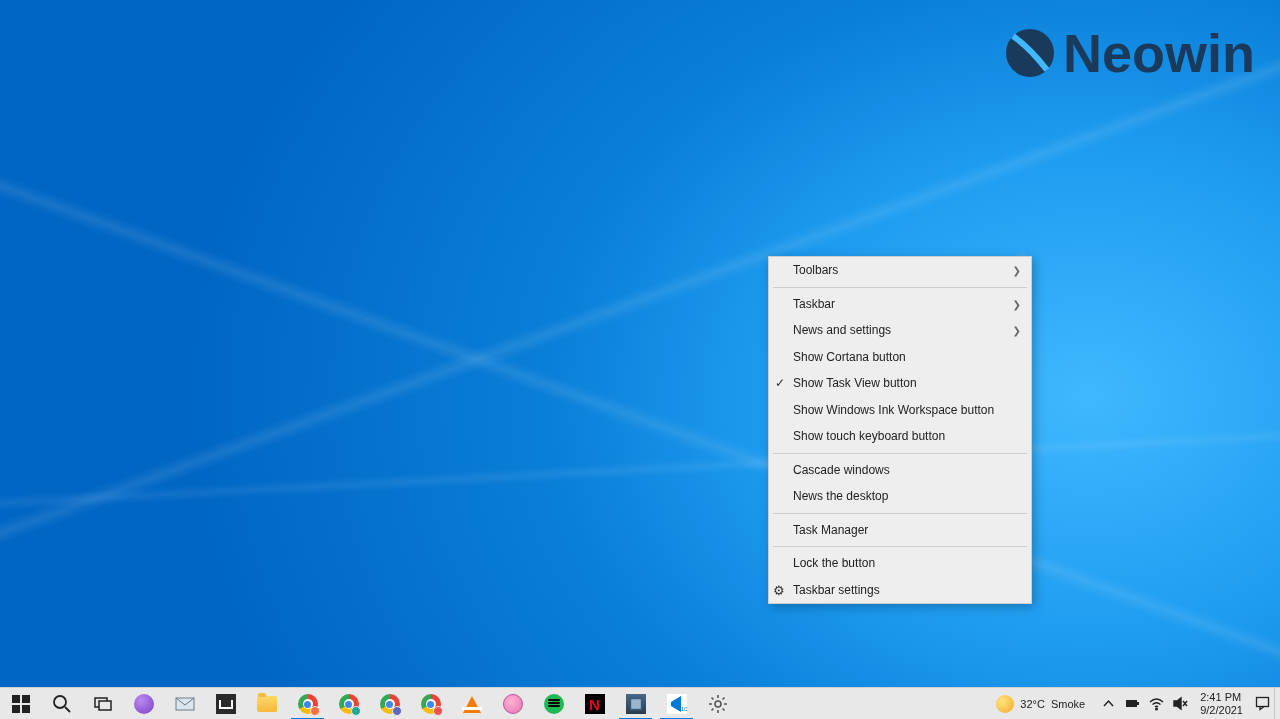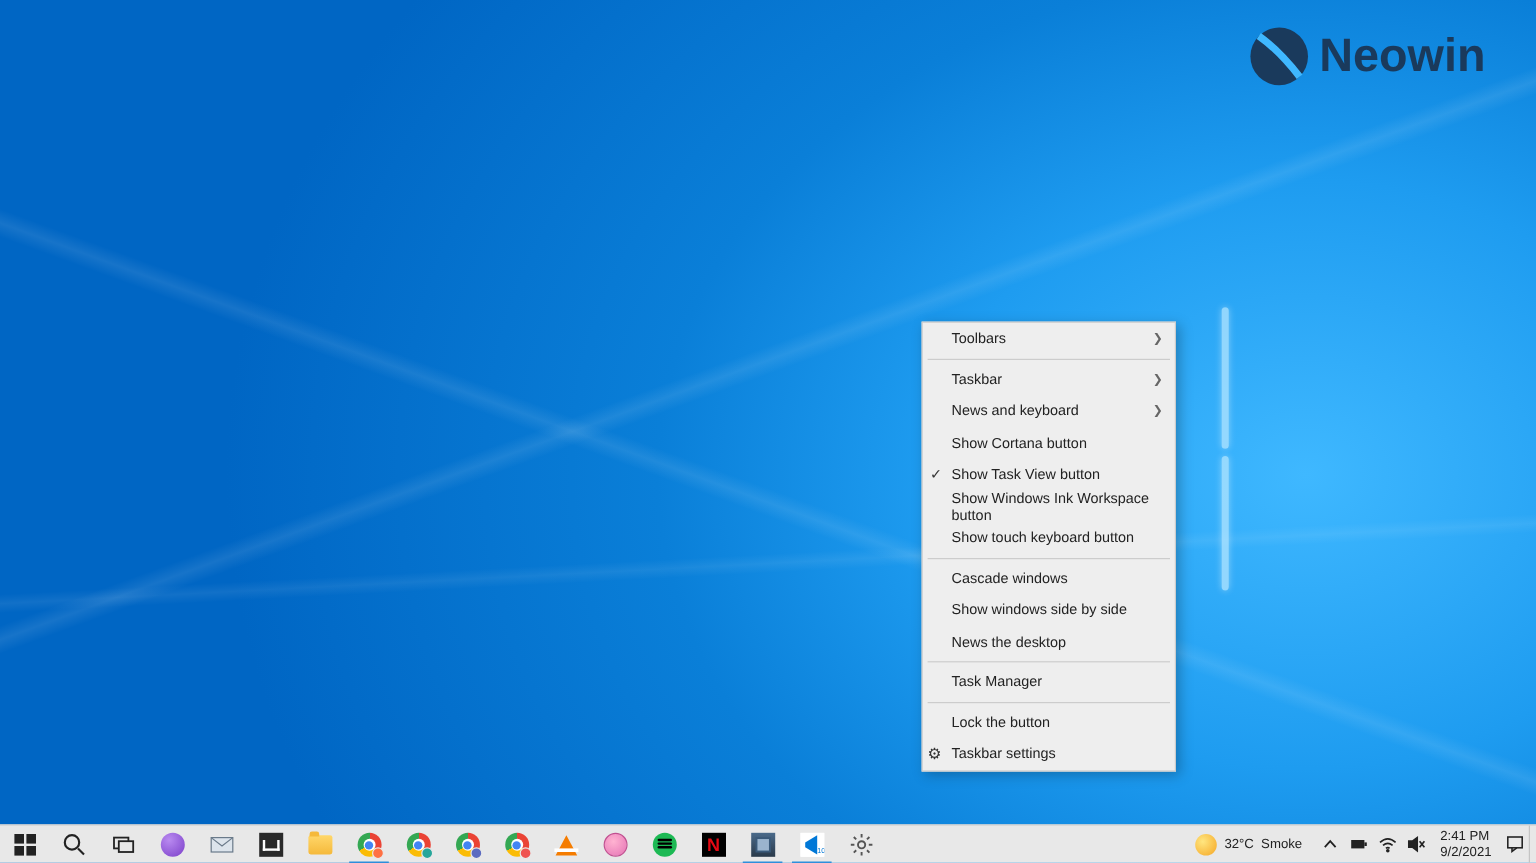--- a/index.html
+++ b/index.html
@@ -16,45 +16,45 @@
   position:absolute; inset:0;
   background:
     linear-gradient(160deg, transparent 44%, rgba(255,255,255,0.09) 45%, transparent 46%),
     linear-gradient(200deg, transparent 54%, rgba(255,255,255,0.09) 55%, transparent 56%),
     linear-gradient(177deg, transparent 63%, rgba(255,255,255,0.07) 64%, transparent 65%);
   pointer-events:none;
 }
 
 .watermark {
   position: absolute;
-  top: 22px; right: 42px;
+  top: 22px; right: 25px;
   display: flex; align-items: center; gap: 8px;
   color: #1a3a5c;
-  font-size: 39px; font-weight: 600;
+  font-size: 54px; font-weight: 600;
 }
 .watermark-icon {
   width: 50px; height: 50px; position: relative;
 }
 .watermark-icon svg { width: 50px; height: 50px; }
 
 .light-widget {
   position: absolute;
   right: 256px; top: 254px;
   width: 6px;
   background: rgba(180,230,255,0.75);
   border-radius: 3px;
   box-shadow: 0 0 6px rgba(255,255,255,0.4);
 }
 .lw1 { height: 118px; top: 256px; }
 .lw2 { height: 112px; top: 380px; }
 
 .context-menu {
   position: absolute;
-  left: 768px; top: 268px;
-  width: 212px;
+  left: 768px; top: 256px;
+  width: 264px;
   background: #eeeeee;
   border: 1px solid #cccccc;
   box-shadow: 3px 3px 10px rgba(0,0,0,0.25);
   font-size: 12px;
   color: #222;
 }
 .cm-item {
   display: flex; align-items: center;
   height: 26.5px;
   padding: 0 10px 0 24px;
@@ -153,42 +153,39 @@
     <div class="cm-item">
       <span>Toolbars</span>
       <span class="cm-chevron">❯</span>
     </div>
     <div class="cm-sep"></div>
     <div class="cm-item">
       <span>Taskbar</span>
       <span class="cm-chevron">❯</span>
     </div>
     <div class="cm-item">
-      <span>News and keyboard</span>
+      <span>News and settings</span>
       <span class="cm-chevron">❯</span>
     </div>
     <div class="cm-item">
       <span>Show Cortana button</span>
     </div>
     <div class="cm-item">
       <span class="cm-check">✓</span>
       <span>Show Task View button</span>
     </div>
     <div class="cm-item">
       <span>Show Windows Ink Workspace button</span>
     </div>
     <div class="cm-item">
       <span>Show touch keyboard button</span>
     </div>
     <div class="cm-sep"></div>
     <div class="cm-item">
       <span>Cascade windows</span>
-    </div>
-    <div class="cm-item">
-      <span>Show windows side by side</span>
     </div>
     <div class="cm-item">
       <span>News the desktop</span>
     </div>
     <div class="cm-sep"></div>
     <div class="cm-item">
       <span>Task Manager</span>
     </div>
     <div class="cm-sep"></div>
     <div class="cm-item">

